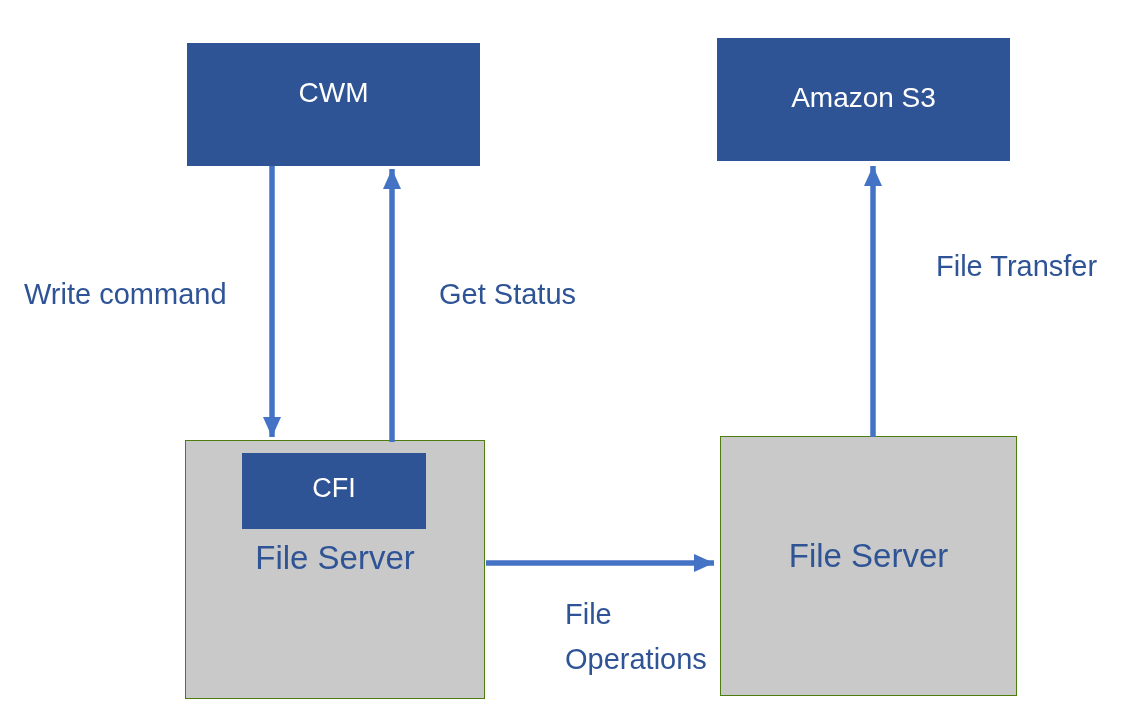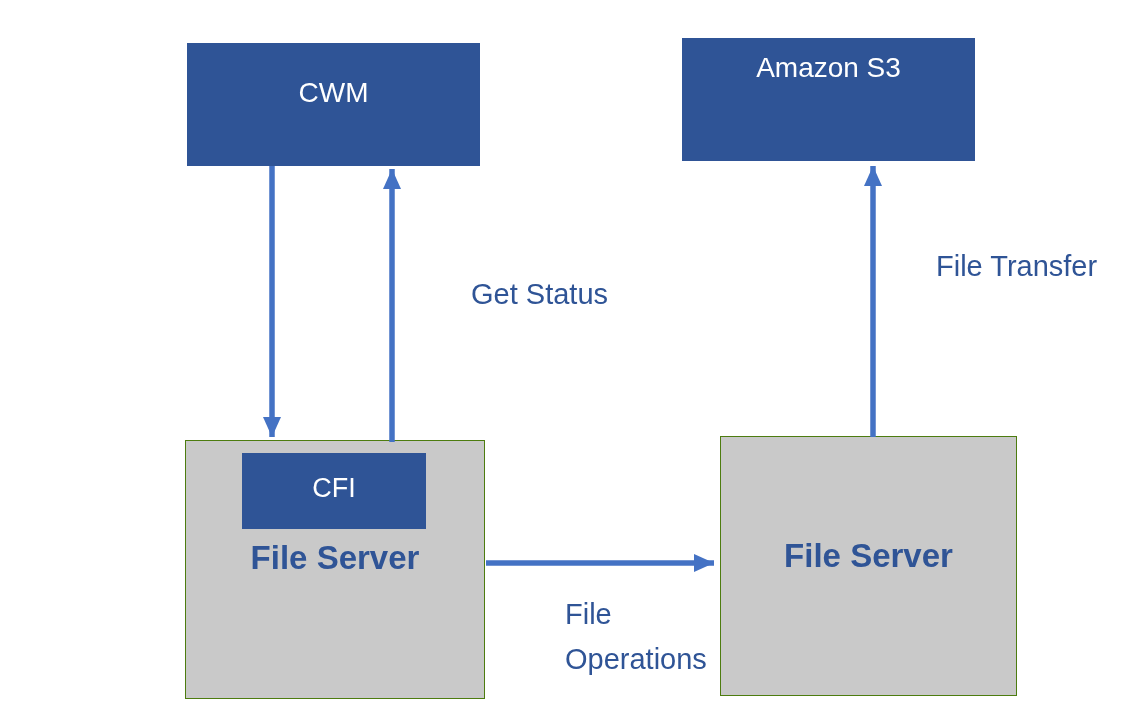--- a/index.html
+++ b/index.html
@@ -20,21 +20,21 @@
     position: absolute;
     background: #2F5496;
     color: #ffffff;
     display: flex;
     justify-content: center;
     align-items: flex-start;
     font-size: 28px;
     line-height: 1;
   }
   .node-cwm    { left: 187px; top: 43px; width: 293px; height: 123px; padding-top: 36px; box-sizing: border-box; }
-  .node-s3     { left: 682px; top: 38px; width: 293px; height: 123px; padding-top: 16px; box-sizing: border-box; }
+  .node-s3     { left: 717px; top: 38px; width: 293px; height: 123px; padding-top: 46px; box-sizing: border-box; }
   
   .server {
     position: absolute;
     background: #C9C9C9;
     border: 1px solid #4d7c0f;
     box-sizing: border-box;
   }
   .server-left  { left: 185px; top: 440px; width: 300px; height: 259px; }
   .server-right { left: 720px; top: 436px; width: 297px; height: 260px; }
   .cfi-box {
@@ -49,21 +49,21 @@
     padding-bottom: 6px;
     box-sizing: border-box;
     font-size: 27px;
     line-height: 1;
   }
   .server-title {
     position: absolute;
     left: 0; right: 0;
     text-align: center;
     color: #2F5496;
-    font-weight: bold;
+    font-weight: normal;
     font-size: 33px;
     line-height: 1;
   }
   .server-left  .server-title { top: 100px; }
   .server-right .server-title { top: 102px; }
   
   .arrows {
     position: absolute;
     left: 0; top: 0;
     width: 1125px;
@@ -72,21 +72,21 @@
   }
   
   .flow-label {
     position: absolute;
     color: #2F5496;
     font-size: 29px;
     line-height: 45px;
     white-space: nowrap;
   }
   .label-write    { left: 24px;  top: 272px; }
-  .label-status   { left: 439px; top: 272px; margin-left: 32px; }
+  .label-status   { left: 439px; top: 272px; }
   .label-transfer { left: 936px; top: 244px; }
   .label-fileops  { left: 521px; top: 592px; white-space: normal; width: 175px; margin-left: 44px; }
 </style>
 </head>
 <body>
 
 <div class="canvas">
 
   <div class="node node-cwm">
     <span>CWM</span>
@@ -112,17 +112,18 @@
       <marker id="arrowhead" markerUnits="userSpaceOnUse" markerWidth="24" markerHeight="22" refX="21" refY="11" orient="auto">
         <path d="M1,2 L21,11 L1,20 Z" fill="#4472C4"></path>
       </marker>
     </defs>
     <line x1="272" y1="166" x2="272" y2="437" stroke="#4472C4" stroke-width="5.5" marker-end="url(#arrowhead)"></line>
     <line x1="392" y1="442" x2="392" y2="169" stroke="#4472C4" stroke-width="5.5" marker-end="url(#arrowhead)"></line>
     <line x1="873" y1="437" x2="873" y2="166" stroke="#4472C4" stroke-width="5.5" marker-end="url(#arrowhead)"></line>
     <line x1="486" y1="563" x2="714" y2="563" stroke="#4472C4" stroke-width="5.5" marker-end="url(#arrowhead)"></line>
   </svg>
 
+  <div class="flow-label label-write">Write command</div>
   <div class="flow-label label-status">Get Status</div>
   <div class="flow-label label-transfer">File Transfer</div>
   <div class="flow-label label-fileops">File Operations</div>
 
 </div>
 
 </body></html>

